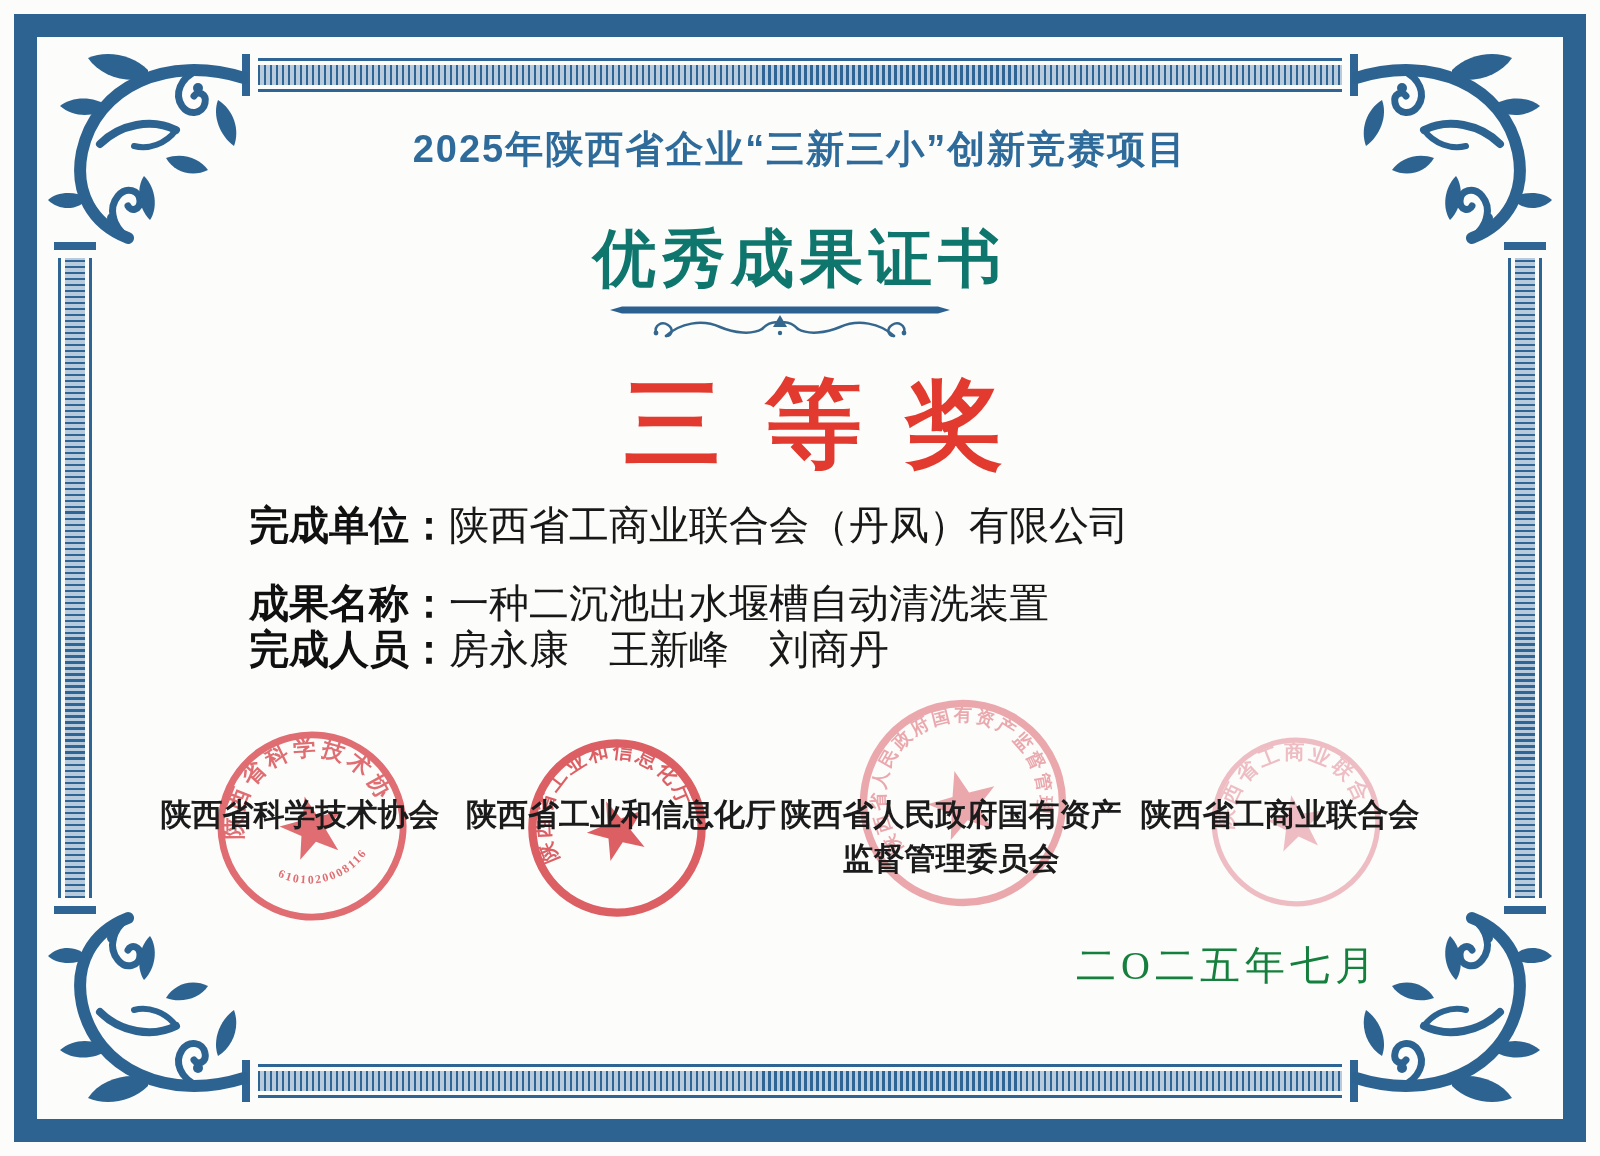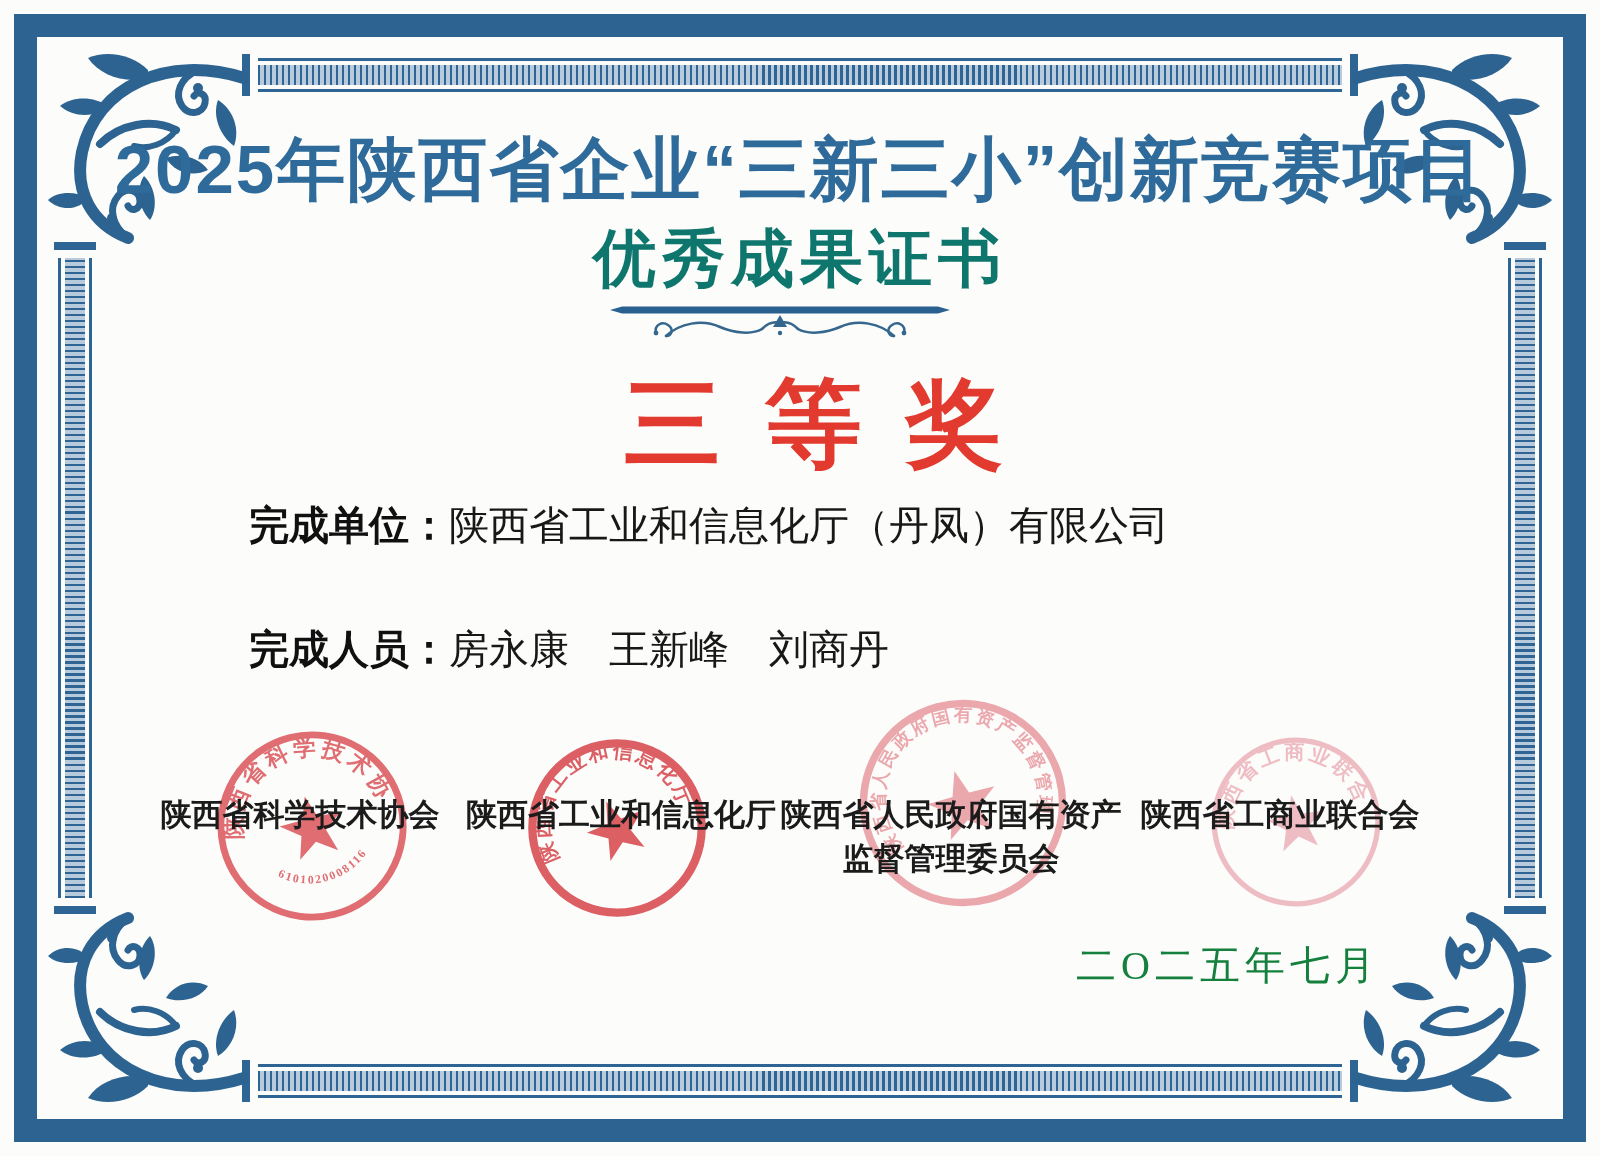--- a/index.html
+++ b/index.html
@@ -39,21 +39,21 @@
   .corner{ position:absolute; width:200px; height:200px; }
   .corner svg{ width:100%; height:100%; display:block; }
   .corner-tl{top:48px; left:48px;}
   .corner-tr{top:48px; right:48px; transform:scaleX(-1);}
   .corner-bl{bottom:48px; left:48px; transform:scaleY(-1);}
   .corner-br{bottom:48px; right:48px; transform:scale(-1,-1);}
   
   .title{
     position:absolute; top:124px; left:0; width:100%;
     text-align:center; font-family:"Liberation Sans", sans-serif;
-    font-weight:700; font-size:69px; letter-spacing:2px; color:#2e6b9a;
+    font-weight:700; font-size:38px; letter-spacing:2px; color:#2e6b9a;
     white-space:nowrap;
   }
   .subtitle{
     position:absolute; top:216px; left:0; width:100%;
     text-align:center; font-weight:700; font-size:63px;
     letter-spacing:6px; color:#0f766e; white-space:nowrap;
   }
   .divider{ position:absolute; top:303px; left:610px; width:340px; height:52px; }
   .award{
     position:absolute; top:360px; left:624px;
@@ -200,21 +200,24 @@
         <circle cx="46" cy="30" r="2.4"></circle>
           <circle cx="294" cy="30" r="2.4"></circle>
         <circle cx="170" cy="30" r="2.2"></circle>
       </g>
     </svg>
   </div>
 
   <div class="award">三等奖</div>
 
   <div class="field field-1">
-    <span class="lbl">完成单位：</span><span class="val">陕西省工业和信息化厅（丹凤）有限公司</span>
+    <span class="lbl">完成单位：</span><span class="val">陕西省工商业联合会（丹凤）有限公司</span>
+  </div>
+  <div class="field field-2">
+    <span class="lbl">成果名称：</span><span class="val">一种二沉池出水堰槽自动清洗装置</span>
   </div>
   <div class="field field-3">
     <span class="lbl">完成人员：</span><span class="val">房永康    王新峰    刘商丹</span>
   </div>
 
   <div class="seal seal-1">
     <svg viewBox="0 0 200 200">
       <defs>
         <path id="arc-s1" d="M28,100 A72,72 0 0 1 172,100"></path>
         <path id="arc-s1n" d="M52,140 A72,72 0 0 0 148,140"></path>

